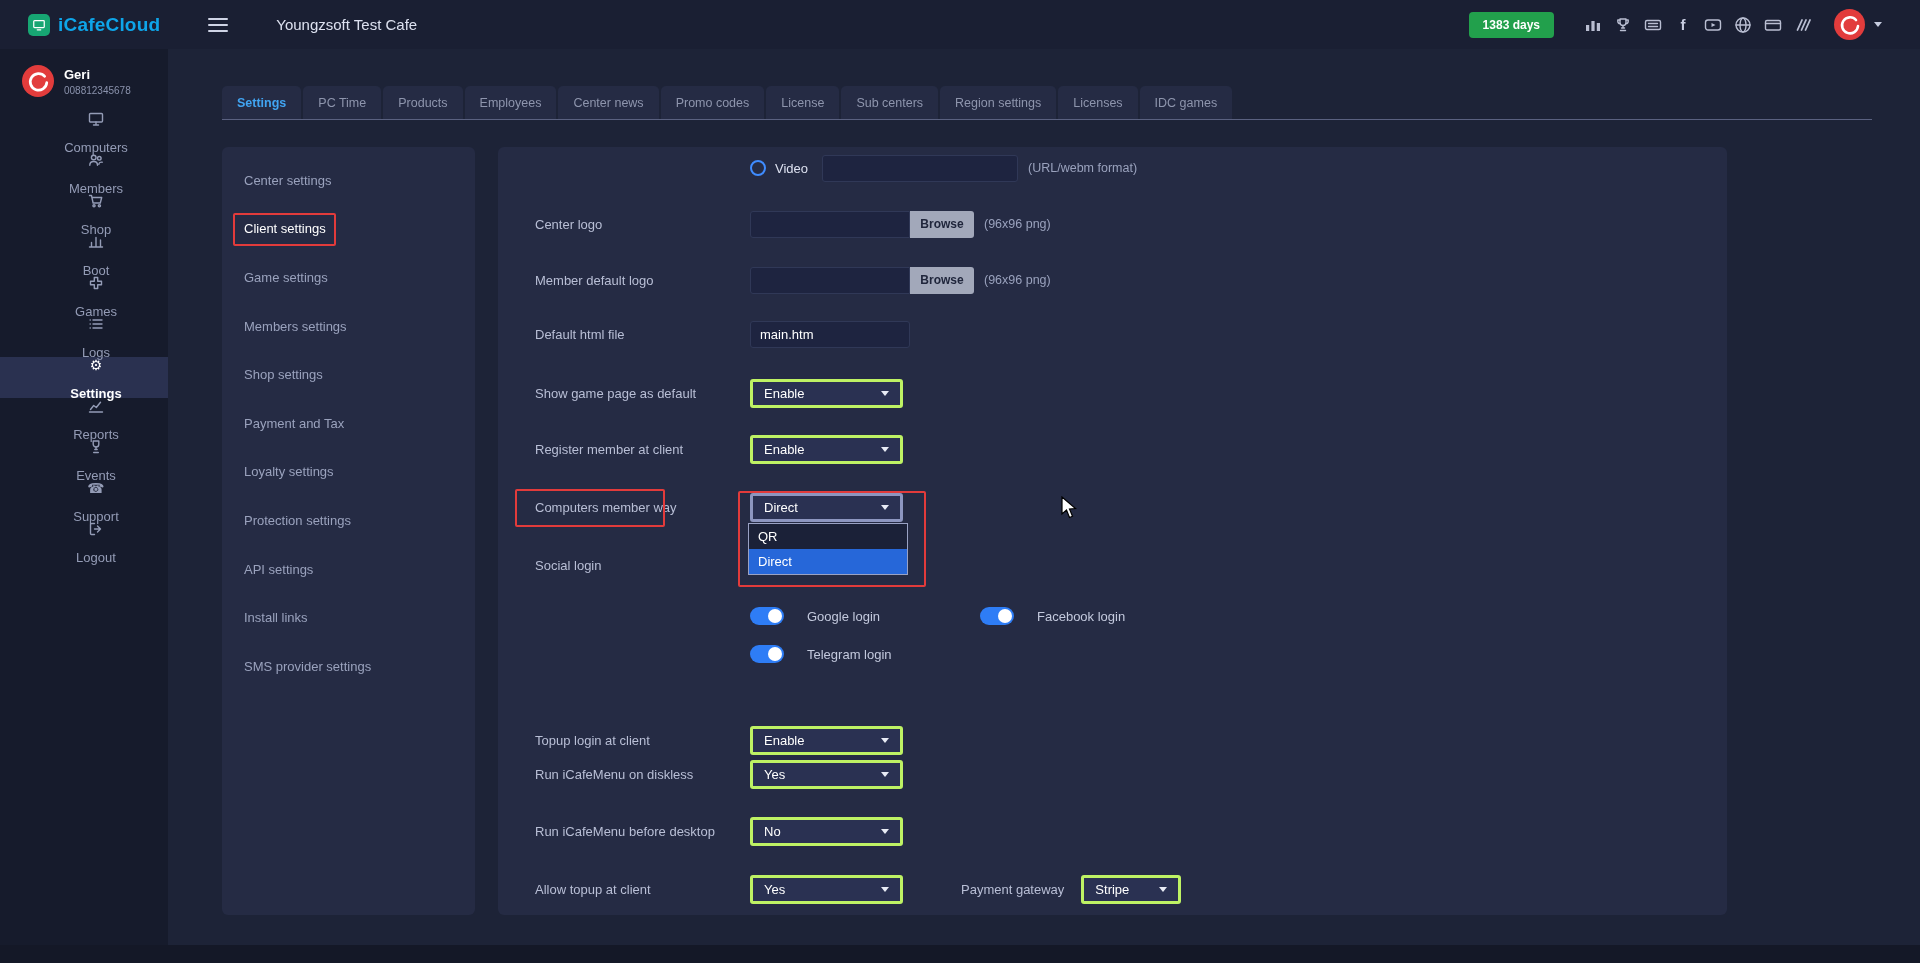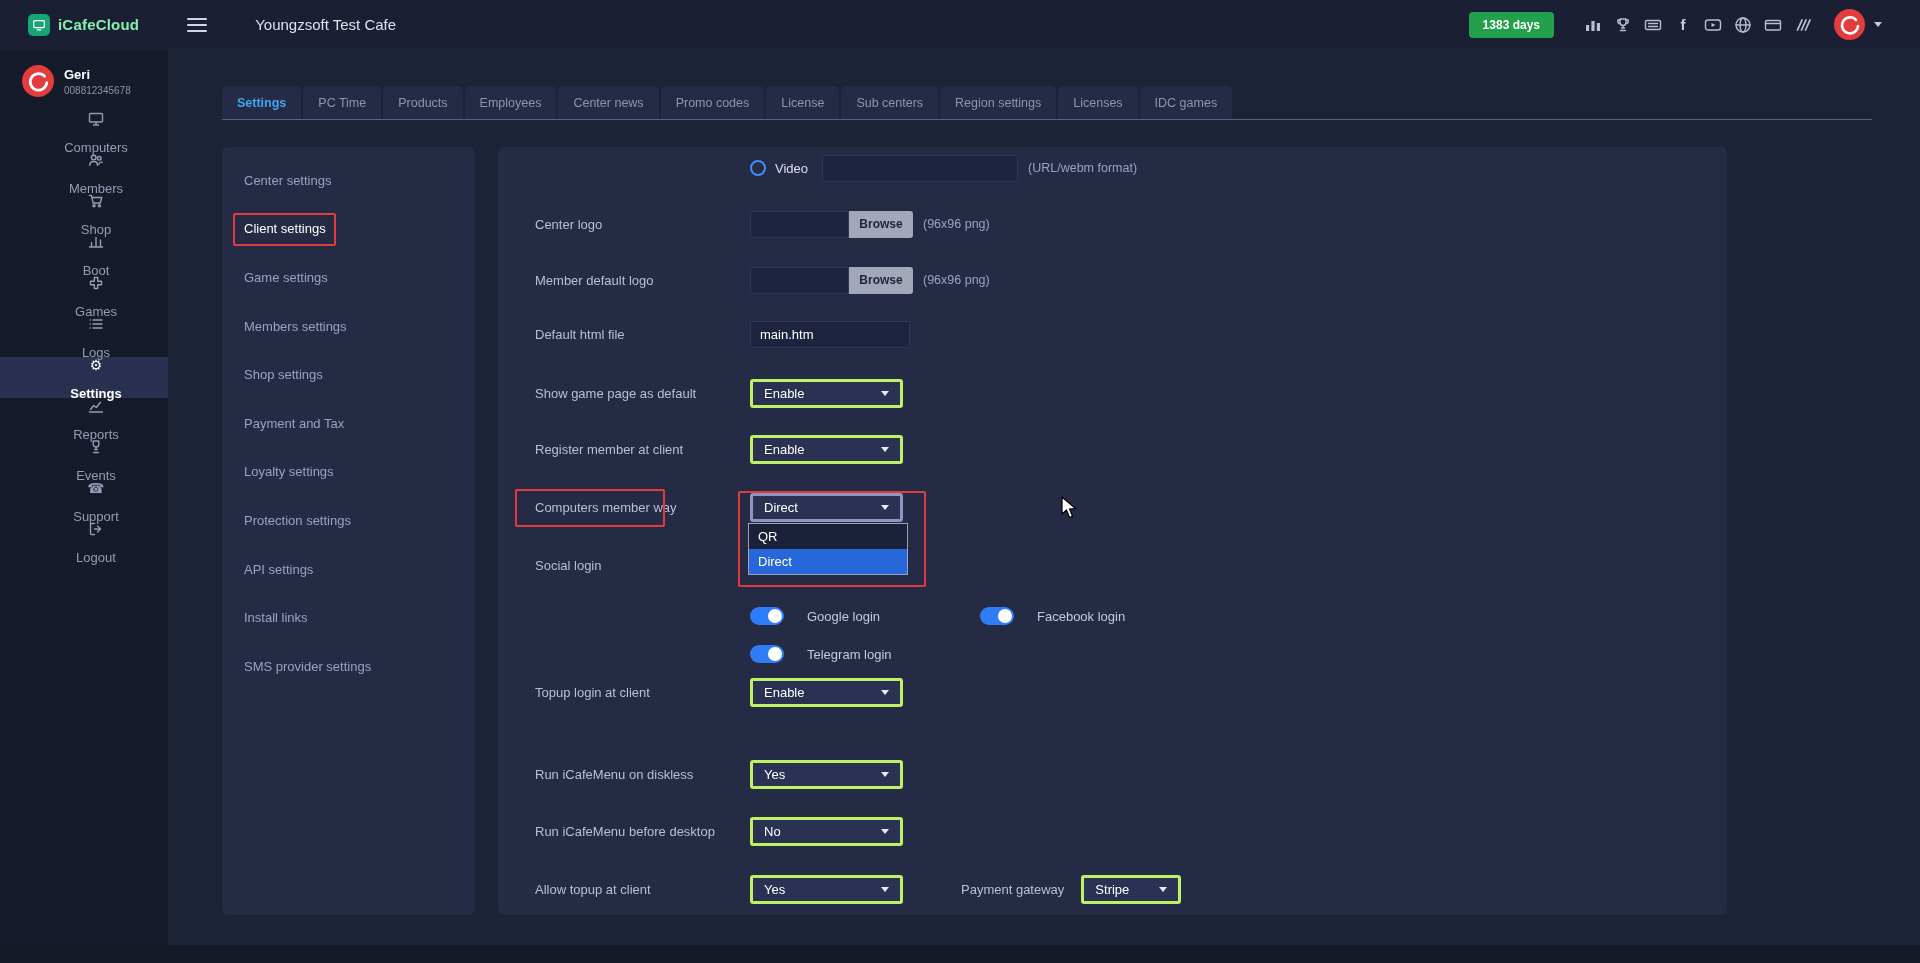--- a/index.html
+++ b/index.html
@@ -8,21 +8,21 @@
     font-family: "Liberation Sans", "DejaVu Sans", sans-serif;
     background:#1d2337; color:#c3c9dd; overflow:hidden; position:relative;
   }
   svg { display:block; }
   .ic { stroke:currentColor; fill:none; stroke-width:1.4; stroke-linecap:round; stroke-linejoin:round; }
 
   
   .topbar { position:absolute; top:0; left:0; width:1920px; height:49px; background:#1a1f33; display:flex; align-items:center; z-index:5; }
   .brand { display:flex; align-items:center; gap:8px; padding-left:28px; }
   .brand-logo { width:22px; height:22px; border-radius:5px; background:#17a673; display:flex; align-items:center; justify-content:center; color:#fff; }
-  .brand-name { color:#86efac; font-weight:bold; font-size:15px; letter-spacing:.2px; }
+  .brand-name { color:#0ea5e9; font-weight:bold; font-size:19px; letter-spacing:.2px; }
   .hamburger { margin-left:48px; width:20px; cursor:pointer; color:#cfd4e6; }
   .hamburger div { height:2px; background:currentColor; margin:4px 0; border-radius:1px; }
   .cafe-name { margin-left:48px; color:#dde1f0; font-size:15px; }
   .top-right { margin-left:auto; display:flex; align-items:center; padding-right:38px; }
   .days-badge { background:#22a04c; color:#fff; font-size:12px; font-weight:bold; padding:6px 14px; border-radius:4px; margin-right:30px; cursor:pointer; }
   .top-icons { display:flex; align-items:center; gap:12px; color:#c7cce0; }
   .top-icons .tico { width:18px; height:18px; cursor:pointer; opacity:.92; }
   .fb-f { font-weight:bold; font-size:15px; width:18px; text-align:center; cursor:pointer; }
   .avatar { width:31px; height:31px; border-radius:50%; background:#e23c3c; margin-left:22px; cursor:pointer; position:relative; flex:none; }
   .caret-down { width:0; height:0; border-left:4px solid transparent; border-right:4px solid transparent; border-top:5px solid #c7cce0; margin-left:9px; cursor:pointer; }
@@ -55,21 +55,21 @@
   .smenu-item.active { color:#fff; }
 
   .hl-box { position:absolute; border:2px solid #e23b3b; border-radius:2px; pointer-events:none; z-index:3; }
 
   
   .frow { position:absolute; left:37px; right:24px; height:34px; display:flex; align-items:center; font-size:13px; }
   .flabel { width:215px; flex:none; color:#b9bfd6; }
   .fhint { color:#9aa2bd; margin-left:10px; font-size:12.5px; }
 
   .tinput { background:#1e2440; border:1px solid #303857; border-radius:3px; height:27px; color:#fff; font-size:13px; padding:0 9px; font-family:inherit; outline:none; }
-  .input-group { display:flex; width:163px; height:27px; }
+  .input-group { display:flex; width:224px; height:27px; }
   .input-group .tinput { flex:1; border-radius:3px 0 0 3px; min-width:0; }
   .browse-btn { width:64px; background:#a2a8ba; color:#20263c; border:none; font-size:12px; font-weight:bold; border-radius:0 3px 3px 0; cursor:pointer; font-family:inherit; }
 
   .sel { width:153px; height:29px; background:#2a3152; border:3px solid #bef264; border-radius:3px; display:flex; align-items:center; justify-content:space-between; padding:0 11px; color:#fff; font-size:13px; cursor:pointer; }
   .sel .sel-caret { width:0; height:0; border-left:4.5px solid transparent; border-right:4.5px solid transparent; border-top:5.5px solid #e8ebf5; }
   .sel.open { border-color:#8d96c0; }
   .sel.small { width:100px; }
 
   .dropdown-list { position:absolute; left:250px; top:376px; width:160px; background:#1b2138; border:1px solid #9aa2c4; z-index:2; }
   .dd-option { height:25px; display:flex; align-items:center; padding-left:9px; color:#fff; font-size:13px; cursor:pointer; }
@@ -379,21 +379,21 @@
     <div class="frow" style="top:490px">
       <span class="flabel"></span>
       <div class="tog-group">
         <span class="toggle">
             <span class="knob"></span>
           </span>
         <span>Telegram login</span>
       </div>
     </div>
 
-    <div class="frow" style="top:528px">
+    <div class="frow" style="top:576px">
       <span class="flabel">Topup login at client</span>
       <div class="sel">
         <span>Enable</span>
           <span class="sel-caret"></span>
       </div>
     </div>
 
     <div class="frow" style="top:610px">
       <span class="flabel">Run iCafeMenu on diskless</span>
       <div class="sel">

